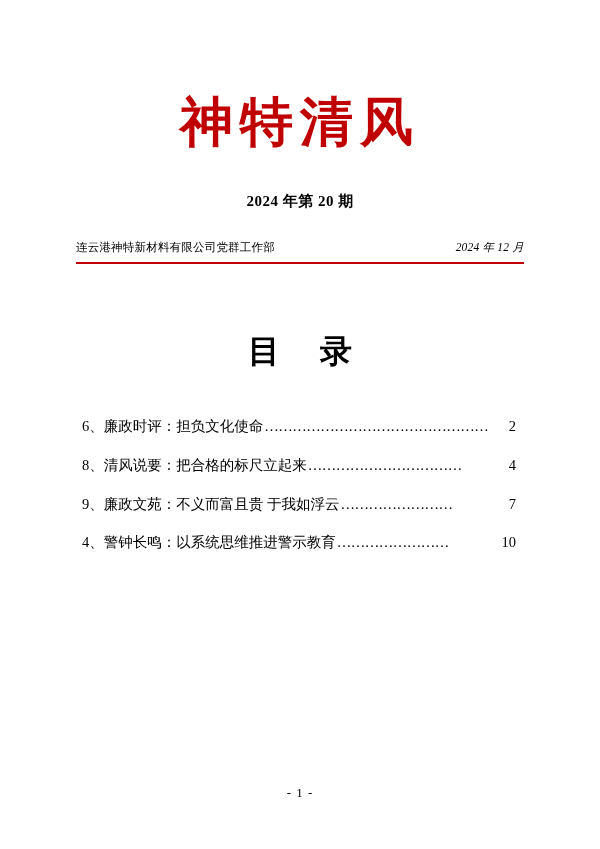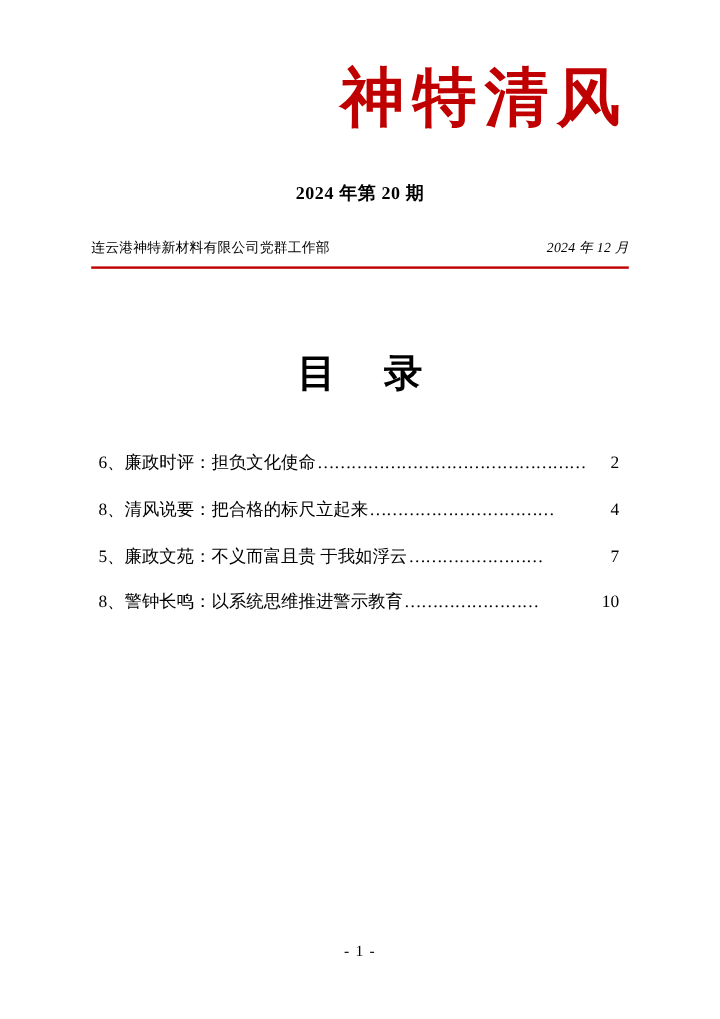--- a/index.html
+++ b/index.html
@@ -18,22 +18,22 @@
   .page {
     position: relative;
     width: 600px;
     height: 849px;
     box-sizing: border-box;
     padding: 0 76px;
   }
 
   
   .masthead {
-    text-align: right;
-    padding-top: 52px;
+    text-align: center;
+    padding-top: 92px;
   }
   .masthead-title {
     font-family: "DejaVu Serif", "Liberation Serif", serif;
     font-size: 53px;
     font-weight: bold;
     color: #c00000;
     letter-spacing: 7px;
     line-height: 1.1;
     white-space: nowrap;
   }
@@ -144,27 +144,27 @@
       <span class="toc-page">2</span>
     </div>
 
     <div class="toc-item">
       <span class="toc-label">8、清风说要：把合格的标尺立起来</span>
       <span class="toc-leader">……………………………</span>
       <span class="toc-page">4</span>
     </div>
 
     <div class="toc-item">
-      <span class="toc-label">5、廉政文苑：不义而富且贵 于我如浮云</span>
+      <span class="toc-label">9、廉政文苑：不义而富且贵 于我如浮云</span>
       <span class="toc-leader">……………………</span>
       <span class="toc-page">7</span>
     </div>
 
     <div class="toc-item">
-      <span class="toc-label">8、警钟长鸣：以系统思维推进警示教育</span>
+      <span class="toc-label">4、警钟长鸣：以系统思维推进警示教育</span>
       <span class="toc-leader">……………………</span>
       <span class="toc-page">10</span>
     </div>
 
   </div>
 
   <div class="footer">- 1 -</div>
 
 </div>
 

